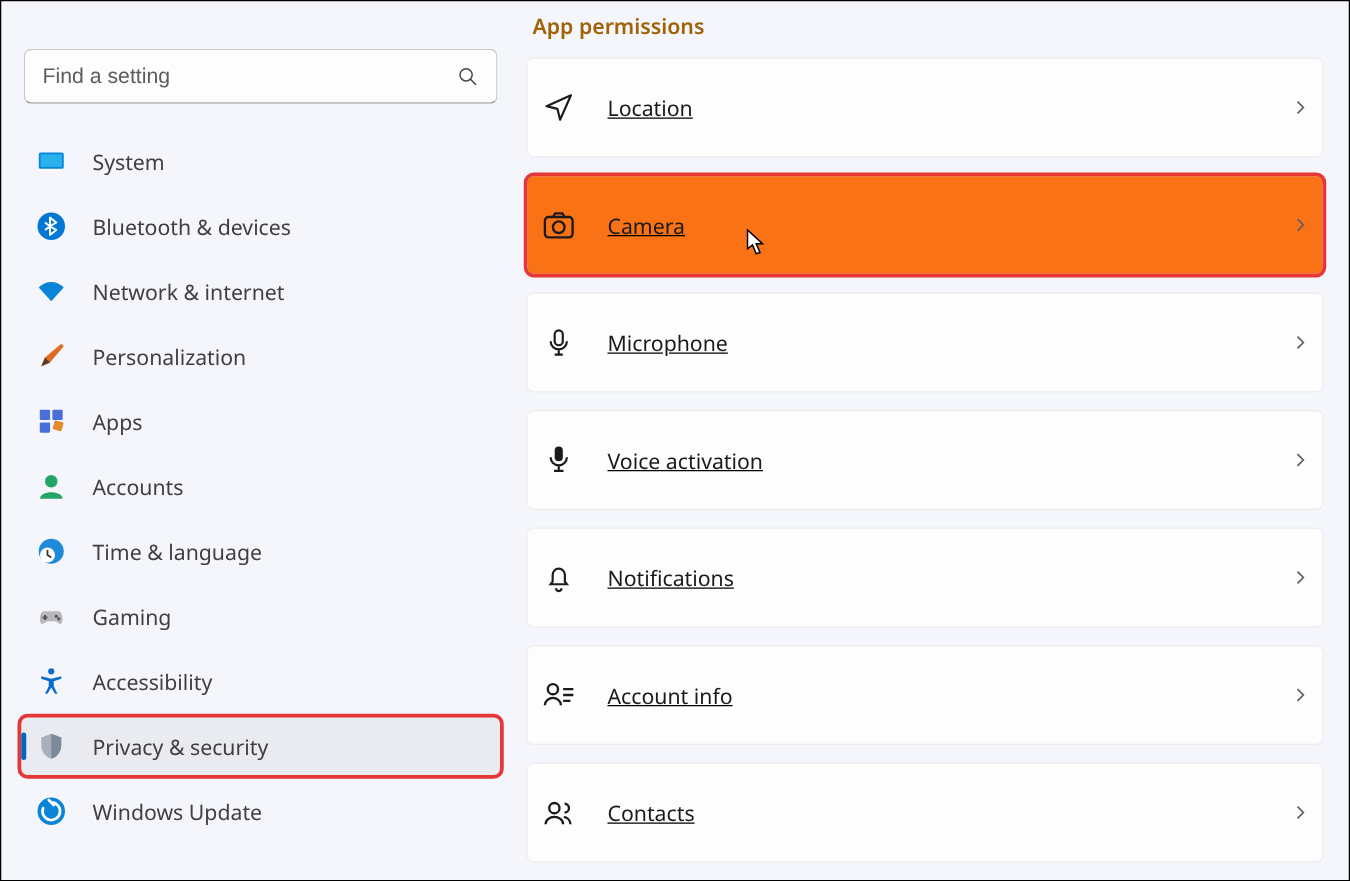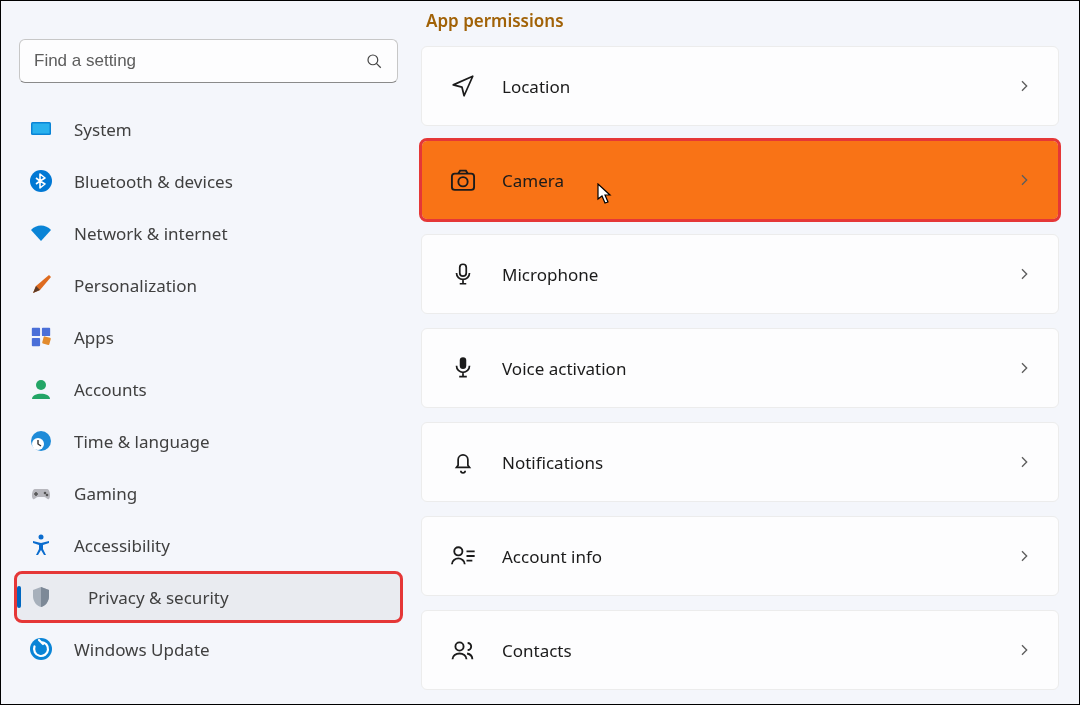--- a/index.html
+++ b/index.html
@@ -55,21 +55,20 @@
   content: "";
   position: absolute;
   left: 1px; top: 13px;
   width: 3.5px; height: 22px;
   background: #0067c0;
   border-radius: 3px;
 }
 .nav-item.highlight {
   outline: 3px solid #e53737;
   outline-offset: -1px;
-  gap: 14px;
 }
 .nav-icon {
   width: 26px; height: 26px;
   margin-right: 20px;
   display: flex; align-items: center; justify-content: center;
 }
 .nav-label { font-size: 17px; color: #404040; }
 .main {
   flex: 1;
   padding: 8px 20px 0 5px;
@@ -82,23 +81,24 @@
   margin-bottom: 14px;
   padding-left: 5px;
 }
 .perm-card {
   display: flex;
   align-items: center;
   background: #fdfdfe;
   border: 1px solid #ececec;
   border-radius: 6px;
   height: 80px;
-  padding: 0 26px;
+  padding: 0 10px;
   margin-bottom: 14px;
   cursor: pointer;
+  text-decoration: underline;
 }
 .perm-card.hover { background: #f97316; }
 .perm-card.highlight {
   outline: 3px solid #e53737;
   outline-offset: -1px;
 }
 .perm-icon {
   width: 30px; height: 30px;
   margin-right: 24px;
   display: flex; align-items: center; justify-content: center;

